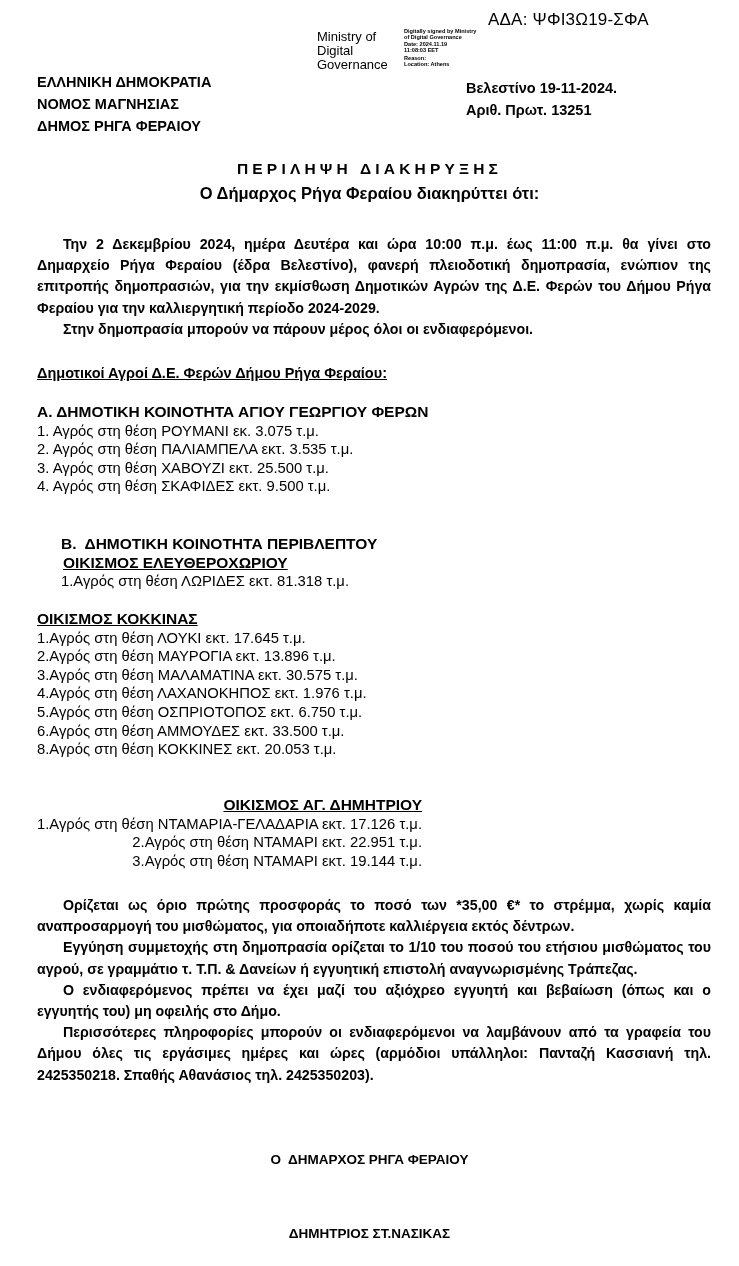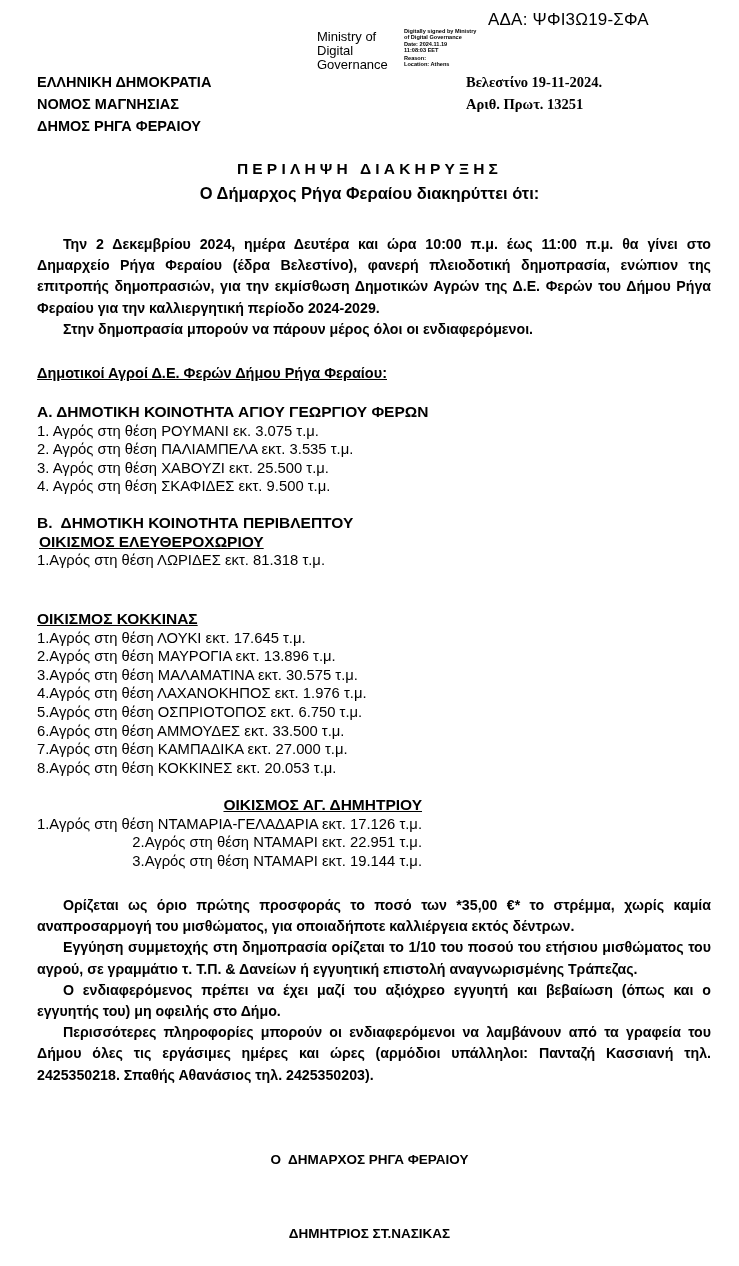--- a/index.html
+++ b/index.html
@@ -11,21 +11,21 @@
   .abs { position: absolute; white-space: nowrap; }
 
   #ada { left: 488px; top: 10px; font-size: 17px; letter-spacing: 0.2px; }
 
   #ministry { left: 317px; top: 30px; font-size: 13px; line-height: 14px; }
   #sig { left: 404px; top: 28px; font-size: 5.6px; line-height: 6.3px; font-weight: bold; }
   #sig .gap { height: 2px; }
 
   .hdr { font-family: "Liberation Sans", sans-serif; font-weight: bold; font-size: 14.5px; line-height: 22px; }
   #hdr-left { left: 37px; top: 71px; }
-  #hdr-right { left: 466px; top: 71px; font-family: Liberation Serif, serif; }
+  #hdr-right { left: 466px; top: 77px; }
 
   #title1 { left: 0; width: 739px; top: 160px; text-align: center; font-weight: bold; font-size: 15.5px; letter-spacing: 4.2px; white-space: nowrap; }
   #title2 { left: 0; width: 739px; top: 184px; text-align: center; font-weight: bold; font-size: 16.5px; white-space: nowrap; }
 
   .para {
     position: absolute; left: 37px; width: 674px;
     font-weight: bold; font-size: 14.2px; line-height: 21.2px;
     text-align: justify; white-space: normal;
   }
   .para p { margin: 0; text-indent: 26px; }
@@ -34,21 +34,21 @@
   #intro { top: 234px; }
 
   #farms-heading { left: 37px; top: 365px; font-weight: bold; font-size: 14.5px; text-decoration: underline; }
 
   .section { position: absolute; left: 37px; font-size: 14.8px; line-height: 18.6px; }
   .section .sh { font-weight: bold; font-size: 15.5px; }
   .section .sub { font-weight: bold; text-decoration: underline; }
   .section .item { font-weight: normal; white-space: nowrap; }
 
   #sec-a { top: 403px; }
-  #sec-b { top: 514px; }
+  #sec-b { top: 535px; margin-left: 24px; }
   #sec-kok { top: 610px; }
   #sec-agd { top: 796px; text-align: right; }
 
   #terms { top: 895px; }
 
   #mayor-title { left: 0; width: 739px; top: 1152px; text-align: center; font-weight: bold; font-size: 13.5px; }
   #mayor-name { left: 0; width: 739px; top: 1226px; text-align: center; font-weight: bold; font-size: 13.5px; }
 </style>
 </head>
 <body>
@@ -107,21 +107,20 @@
 </div>
 
 <div id="sec-kok" class="section">
   <div class="sh sub">ΟΙΚΙΣΜΟΣ ΚΟΚΚΙΝΑΣ</div>
   <div class="item">1.Αγρός στη θέση ΛΟΥΚΙ εκτ. 17.645 τ.μ.</div>
   <div class="item">2.Αγρός στη θέση ΜΑΥΡΟΓΙΑ εκτ. 13.896 τ.μ.</div>
   <div class="item">3.Αγρός στη θέση ΜΑΛΑΜΑΤΙΝΑ εκτ. 30.575 τ.μ.</div>
   <div class="item">4.Αγρός στη θέση ΛΑΧΑΝΟΚΗΠΟΣ εκτ. 1.976 τ.μ.</div>
   <div class="item">5.Αγρός στη θέση ΟΣΠΡΙΟΤΟΠΟΣ εκτ. 6.750 τ.μ.</div>
   <div class="item">6.Αγρός στη θέση ΑΜΜΟΥΔΕΣ εκτ. 33.500 τ.μ.</div>
-  <div class="item">7.Αγρός στη θέση ΚΑΜΠΑΔΙΚΑ εκτ. 27.000 τ.μ.</div>
   <div class="item">8.Αγρός στη θέση ΚΟΚΚΙΝΕΣ εκτ. 20.053 τ.μ.</div>
 </div>
 
 <div id="sec-agd" class="section">
   <div class="sh sub">ΟΙΚΙΣΜΟΣ ΑΓ. ΔΗΜΗΤΡΙΟΥ</div>
   <div class="item">1.Αγρός στη θέση ΝΤΑΜΑΡΙΑ-ΓΕΛΑΔΑΡΙΑ εκτ. 17.126 τ.μ.</div>
   <div class="item">2.Αγρός στη θέση ΝΤΑΜΑΡΙ εκτ. 22.951 τ.μ.</div>
   <div class="item">3.Αγρός στη θέση ΝΤΑΜΑΡΙ εκτ. 19.144 τ.μ.</div>
 </div>
 

